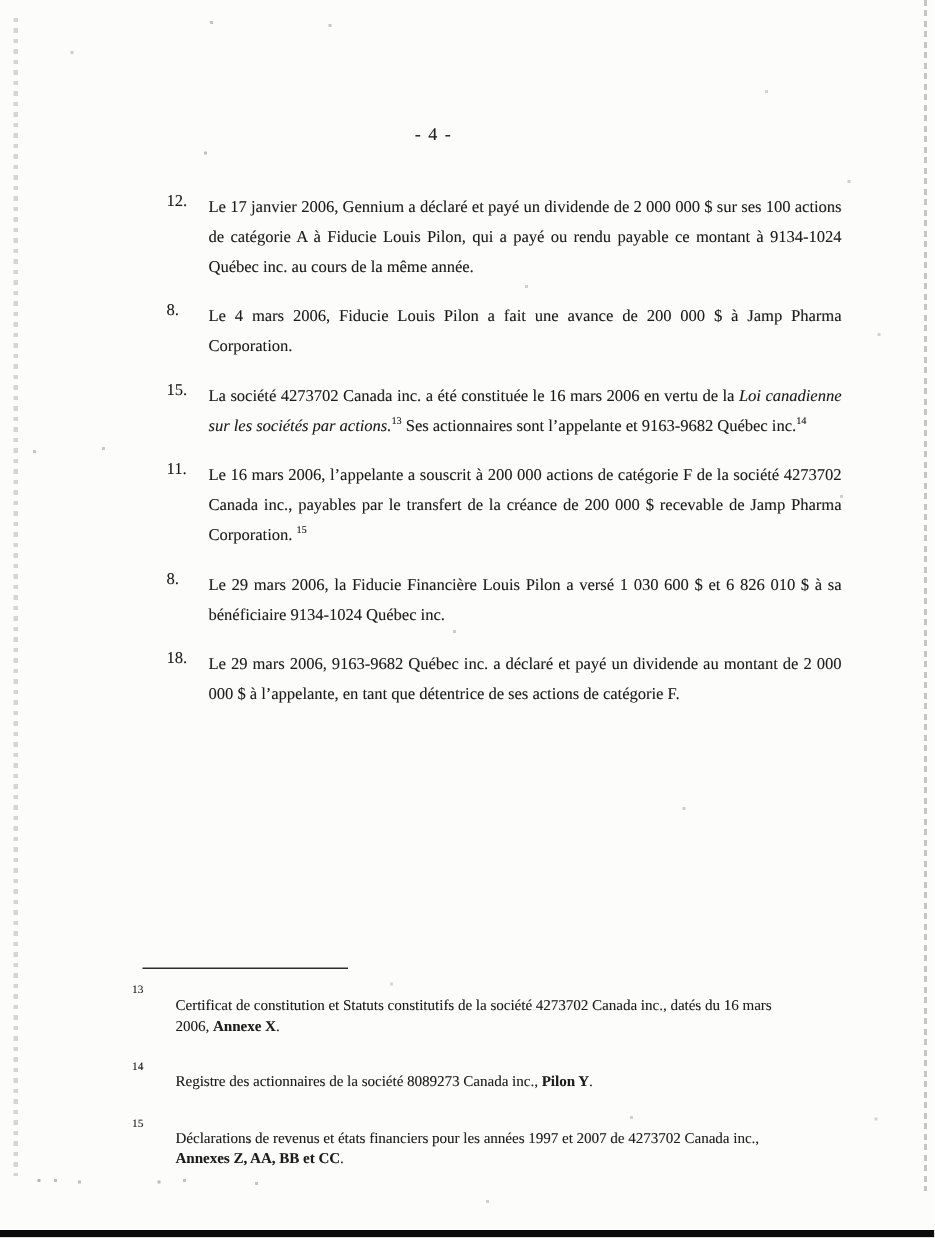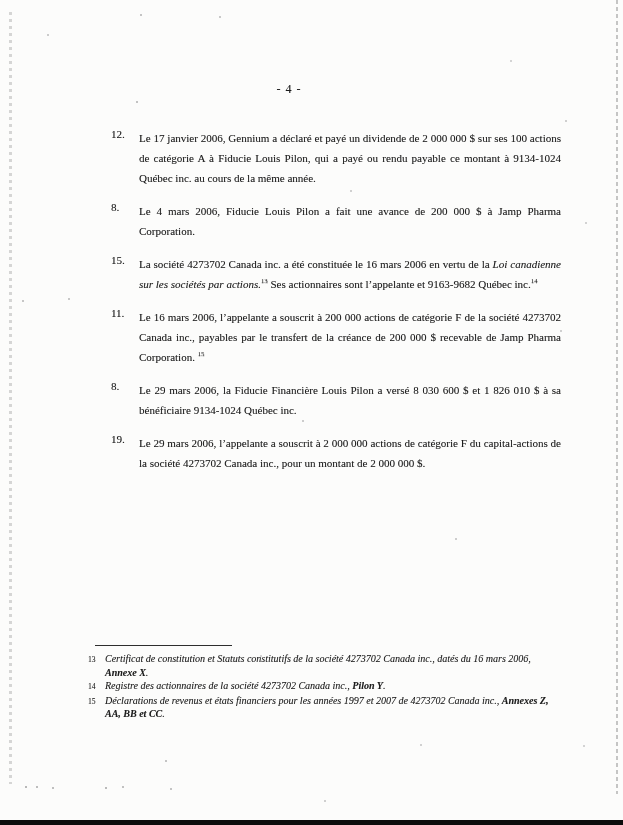--- a/index.html
+++ b/index.html
@@ -58,21 +58,21 @@
     width: 137px;
     border: 0;
     border-top: 1.4px solid #2e2e2e;
   }
   .fn { display: flex; }
   .fn-num {
     flex: 0 0 17px;
     font-size: 7.5px;
     padding-top: 1px;
   }
-  .fn-text { flex: 1; margin: 0; font-style: italic; }
+  .fn-text { flex: 1; margin: 12px; }
   
   .artifact-left {
     position: absolute;
     left: 9px; top: 12px;
     width: 3px; height: 772px;
     background: repeating-linear-gradient(to bottom,
       rgba(95,95,95,0.55) 0 3px, transparent 3px 7px);
     opacity: .45;
   }
   .artifact-right {
@@ -133,43 +133,43 @@
       <p class="para-text"><span>La société 4273702 Canada inc. a été constituée le 16 mars 2006 en vertu de la </span><span class="it">Loi canadienne sur les sociétés par actions.</span><sup>13</sup><span> Ses actionnaires sont l’appelante et 9163-9682 Québec inc.</span><sup>14</sup></p>
     </div>
 
     <div class="para">
       <span class="para-num">11.</span>
       <p class="para-text"><span>Le 16 mars 2006, l’appelante a souscrit à 200 000 actions de catégorie F de la société 4273702 Canada inc., payables par le transfert de la créance de 200 000 $ recevable de Jamp Pharma Corporation. </span><sup>15</sup></p>
     </div>
 
     <div class="para">
       <span class="para-num">8.</span>
-      <p class="para-text"><span>Le 29 mars 2006, la Fiducie Financière Louis Pilon a versé 8 030 600 $ et 1 826 010 $ à sa bénéficiaire 9134-1024 Québec inc.</span></p>
+      <p class="para-text"><span>Le 29 mars 2006, la Fiducie Financière Louis Pilon a versé 1 030 600 $ et 6 826 010 $ à sa bénéficiaire 9134-1024 Québec inc.</span></p>
     </div>
 
 
+    <div class="para">
+      <span class="para-num">18.</span>
+      <p class="para-text"><span>Le 29 mars 2006, 9163-9682 Québec inc. a déclaré et payé un dividende au montant de 2 000 000 $ à l’appelante, en tant que détentrice de ses actions de catégorie F.</span></p>
+    </div>
 
-    <div class="para">
-      <span class="para-num">19.</span>
-      <p class="para-text"><span>Le 29 mars 2006, l’appelante a souscrit à 2 000 000 actions de catégorie F du capital-actions de la société 4273702 Canada inc., pour un montant de 2 000 000 $.</span></p>
-    </div>
 
   </main>
 
   <footer class="footnotes">
     <hr class="fn-rule">
 
     <div class="fn">
       <span class="fn-num">13</span>
       <p class="fn-text"><span>Certificat de constitution et Statuts constitutifs de la société 4273702 Canada inc., datés du 16 mars 2006, </span><span class="bd">Annexe X</span><span>.</span></p>
     </div>
 
     <div class="fn">
       <span class="fn-num">14</span>
-      <p class="fn-text"><span>Registre des actionnaires de la société 4273702 Canada inc., </span><span class="bd">Pilon Y</span><span>.</span></p>
+      <p class="fn-text"><span>Registre des actionnaires de la société 8089273 Canada inc., </span><span class="bd">Pilon Y</span><span>.</span></p>
     </div>
 
     <div class="fn">
       <span class="fn-num">15</span>
       <p class="fn-text"><span>Déclarations de revenus et états financiers pour les années 1997 et 2007 de 4273702 Canada inc., </span><span class="bd">Annexes Z, AA, BB et CC</span><span>.</span></p>
     </div>
   </footer>
 
   <div class="scan-edge-bottom"></div>
 

